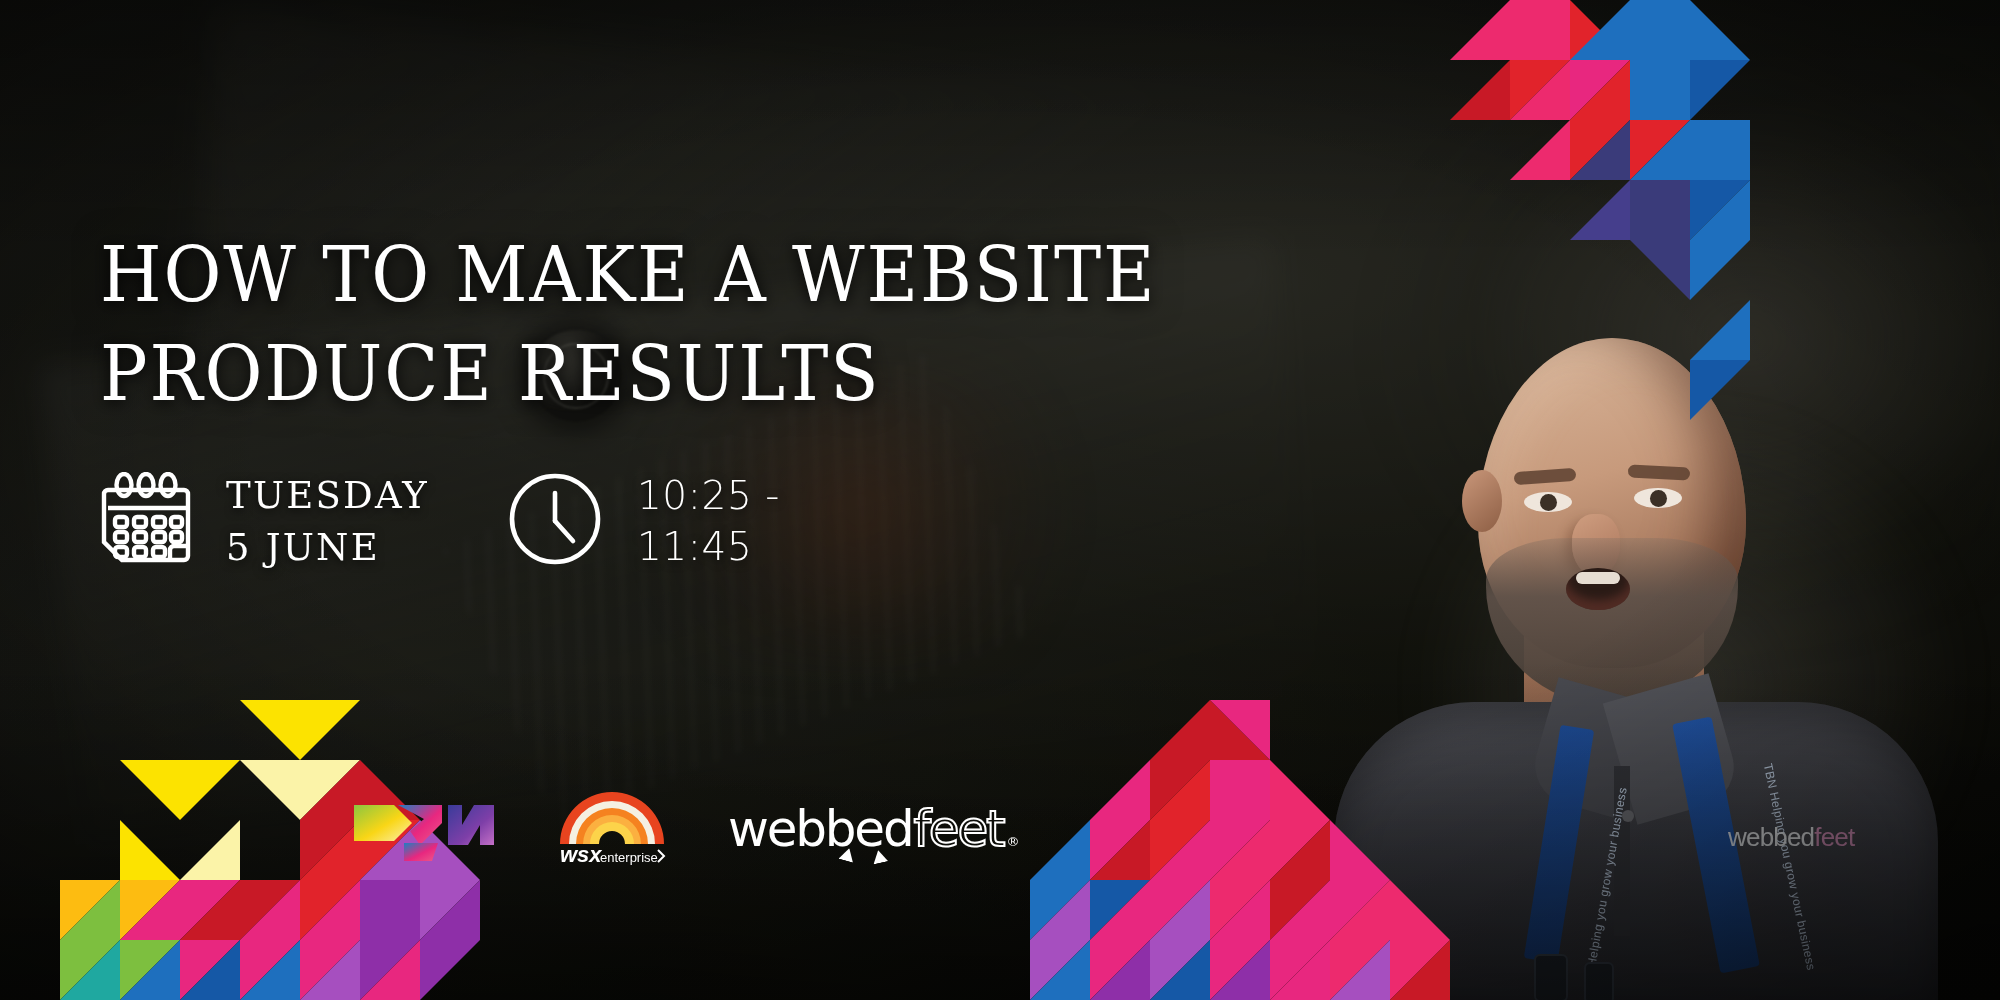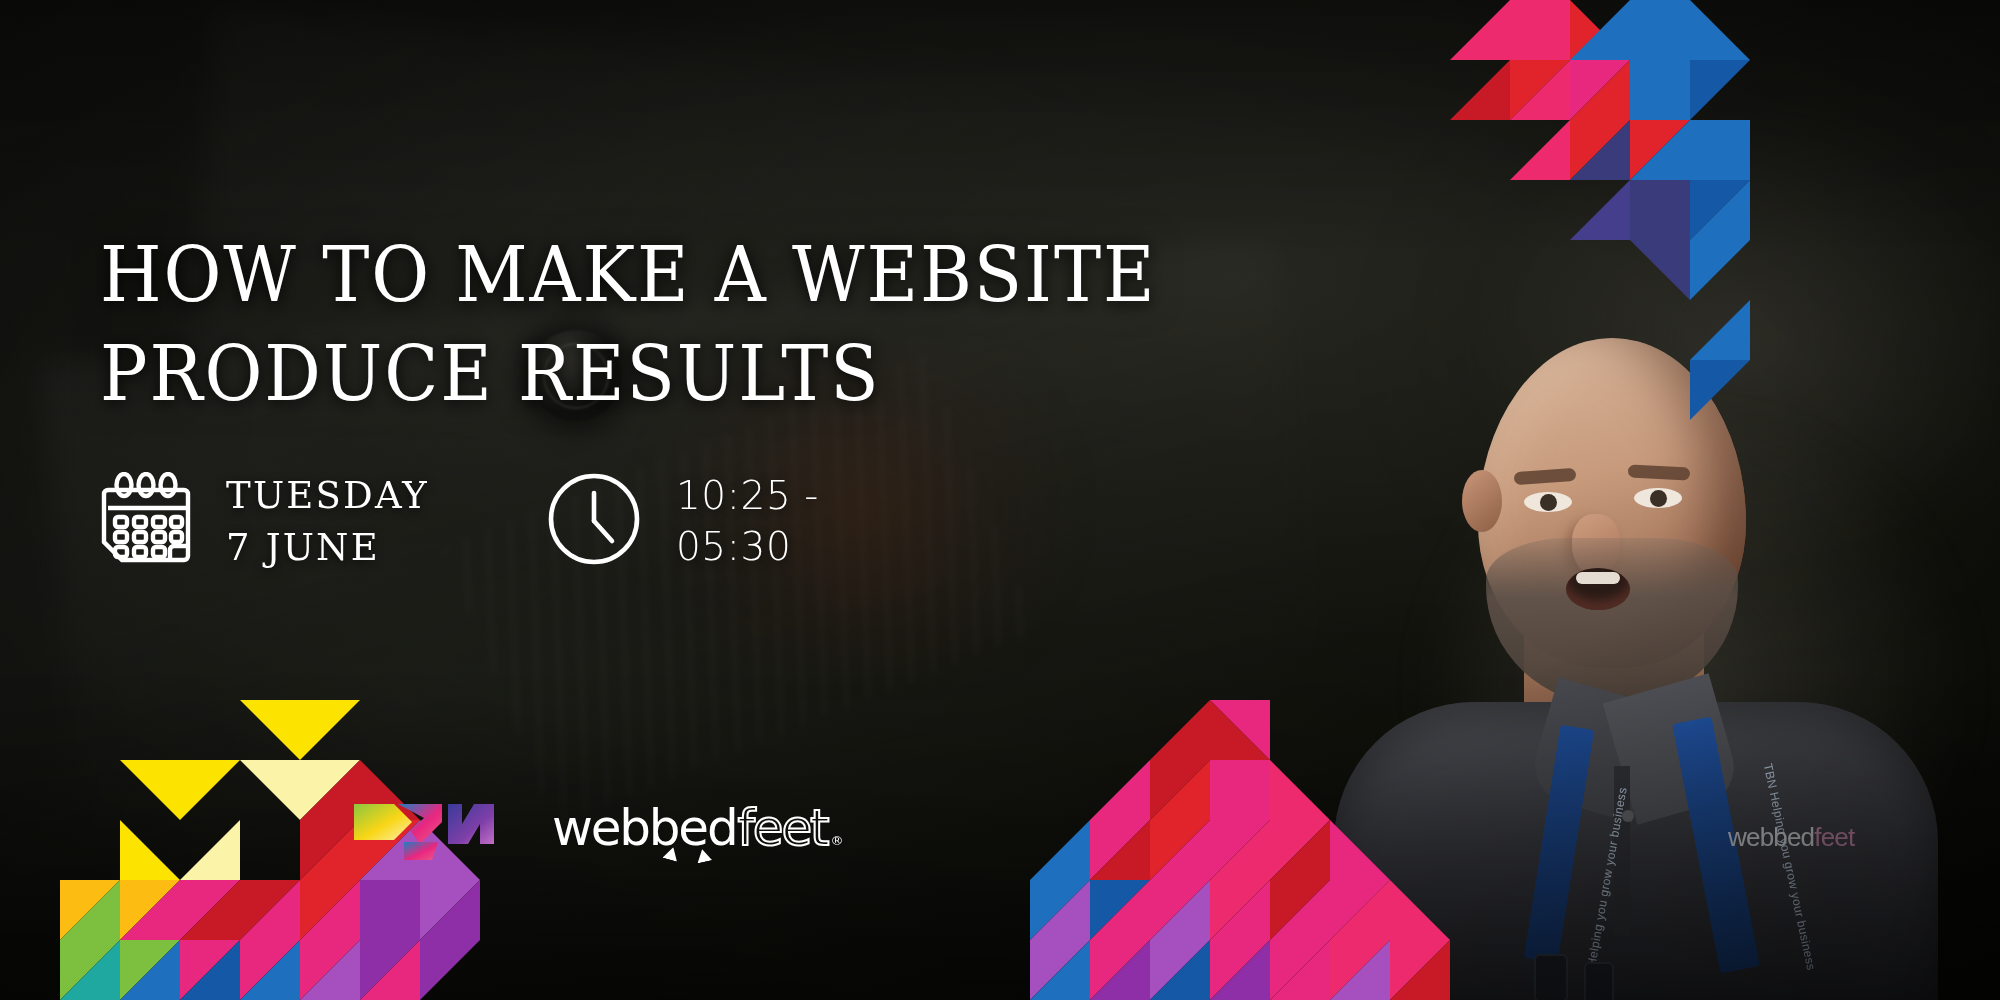--- a/index.html
+++ b/index.html
@@ -169,21 +169,21 @@
     line-height:1.30;
     letter-spacing:2px;
     text-shadow:0 2px 14px rgba(0,0,0,.85), 0 0 34px rgba(0,0,0,.55);
     transform:scaleX(0.93);
     transform-origin:left center;
   }
   .title-line{display:block;white-space:nowrap;}
 
   .meta-row{
     position:absolute;left:100px;top:470px;
-    display:flex;align-items:flex-start;gap:117px;
+    display:flex;align-items:flex-start;gap:78px;
   }
   .meta-item{display:flex;align-items:center;gap:34px;}
   .meta-icon{flex:0 0 auto;}
   .meta-text{
     font-family:"DejaVu Serif","Liberation Serif",serif;
     color:#fff;font-size:37px;line-height:1.40;letter-spacing:2.2px;
     text-shadow:0 2px 10px rgba(0,0,0,.8);
   }
   .meta-text.sans{
     font-family:"DejaVu Sans","Liberation Sans",sans-serif;
@@ -552,35 +552,35 @@
           <rect x="53" y="60" width="12" height="10" rx="3"></rect>
           <rect x="71" y="60" width="11" height="10" rx="3"></rect>
           <rect x="15" y="75" width="12" height="10" rx="3"></rect>
           <rect x="34" y="75" width="12" height="10" rx="3"></rect>
           <rect x="53" y="75" width="12" height="10" rx="3"></rect>
           <path d="M70 88 v-10 a4 4 0 0 1 4 -4 h14"></path>
         </svg>
       </span>
       <span class="meta-text">
         <span class="meta-line">TUESDAY</span>
-        <span class="meta-line">7 JUNE</span>
+        <span class="meta-line">5 JUNE</span>
       </span>
     </div>
 
     <div class="meta-item">
       <span class="meta-icon">
         <svg width="96" height="96" viewBox="0 0 96 96" fill="none" stroke="#ffffff" stroke-width="4.6" stroke-linecap="round">
           <circle cx="48" cy="48" r="43"></circle>
           <path d="M48 22 V50"></path>
           <path d="M48 50 L66 70"></path>
         </svg>
       </span>
       <span class="meta-text sans">
         <span class="meta-line">10:25 -</span>
-        <span class="meta-line">05:30</span>
+        <span class="meta-line">11:45</span>
       </span>
     </div>
 
   </div>
 
   <div class="logos">
 
     <div class="logo-dsm">
       <svg width="144" height="76" viewBox="0 0 144 76">
         <defs>
@@ -600,20 +600,32 @@
               <stop offset="100%" stop-color="#C36FC6"></stop>
           </linearGradient>
         </defs>
         <path d="M2 14 h40 l18 18 -18 18 h-40 z" fill="url(#g1)"></path>
         <path d="M46 14 h44 v18 l-22 22 -10 -14 14 -12 -26 -14 z" fill="url(#g2)"></path>
         <path d="M52 52 h34 l-6 18 h-28 z" fill="url(#g2)"></path>
         <path d="M96 14 h14 v20 l12 -20 h20 v40 h-14 v-20 l-12 20 h-20 z" fill="url(#g3)"></path>
       </svg>
     </div>
 
+    <div class="logo-wsx">
+      <svg width="120" height="78" viewBox="0 0 120 78">
+        <path d="M8 54 A52 52 0 0 1 112 54 L99 54 A39 39 0 0 0 21 54 Z" fill="#E8441F"></path>
+        <path d="M17 54 A43 43 0 0 1 103 54 L92 54 A32 32 0 0 0 28 54 Z" fill="#F5F0E2"></path>
+        <path d="M24 54 A36 36 0 0 1 96 54 L85 54 A25 25 0 0 0 35 54 Z" fill="#F58220"></path>
+        <path d="M31 54 A29 29 0 0 1 89 54 L79 54 A19 19 0 0 0 41 54 Z" fill="#FBB040"></path>
+        <path d="M38 54 A22 22 0 0 1 82 54 L73 54 A13 13 0 0 0 47 54 Z" fill="#FCD34A"></path>
+        <text x="8" y="72" font-family="Liberation Sans, sans-serif" font-size="22" font-weight="bold" font-style="italic" fill="#ffffff">wsx</text>
+        <text x="48" y="72" font-family="Liberation Sans, sans-serif" font-size="13" fill="#ffffff">enterprise</text>
+        <path d="M106 60 l6 6 -6 6" stroke="#ffffff" stroke-width="2" fill="none"></path>
+      </svg>
+    </div>
 
     <div class="logo-wf">
       <span>webbed</span>
         <span class="wf-outline">feet</span>
         <span class="wf-reg">®</span>
       <span class="wf-foot" style="left:112px;top:48px;transform:rotate(16deg);"></span>
       <span class="wf-foot" style="left:144px;top:50px;transform:rotate(-12deg);"></span>
     </div>
 
   </div>

